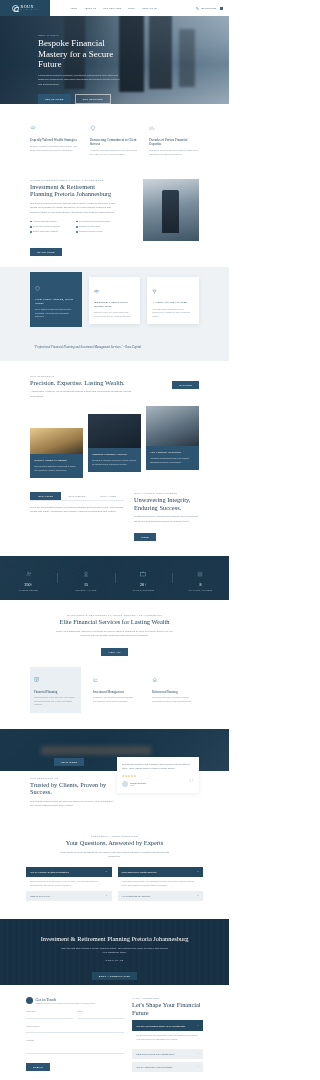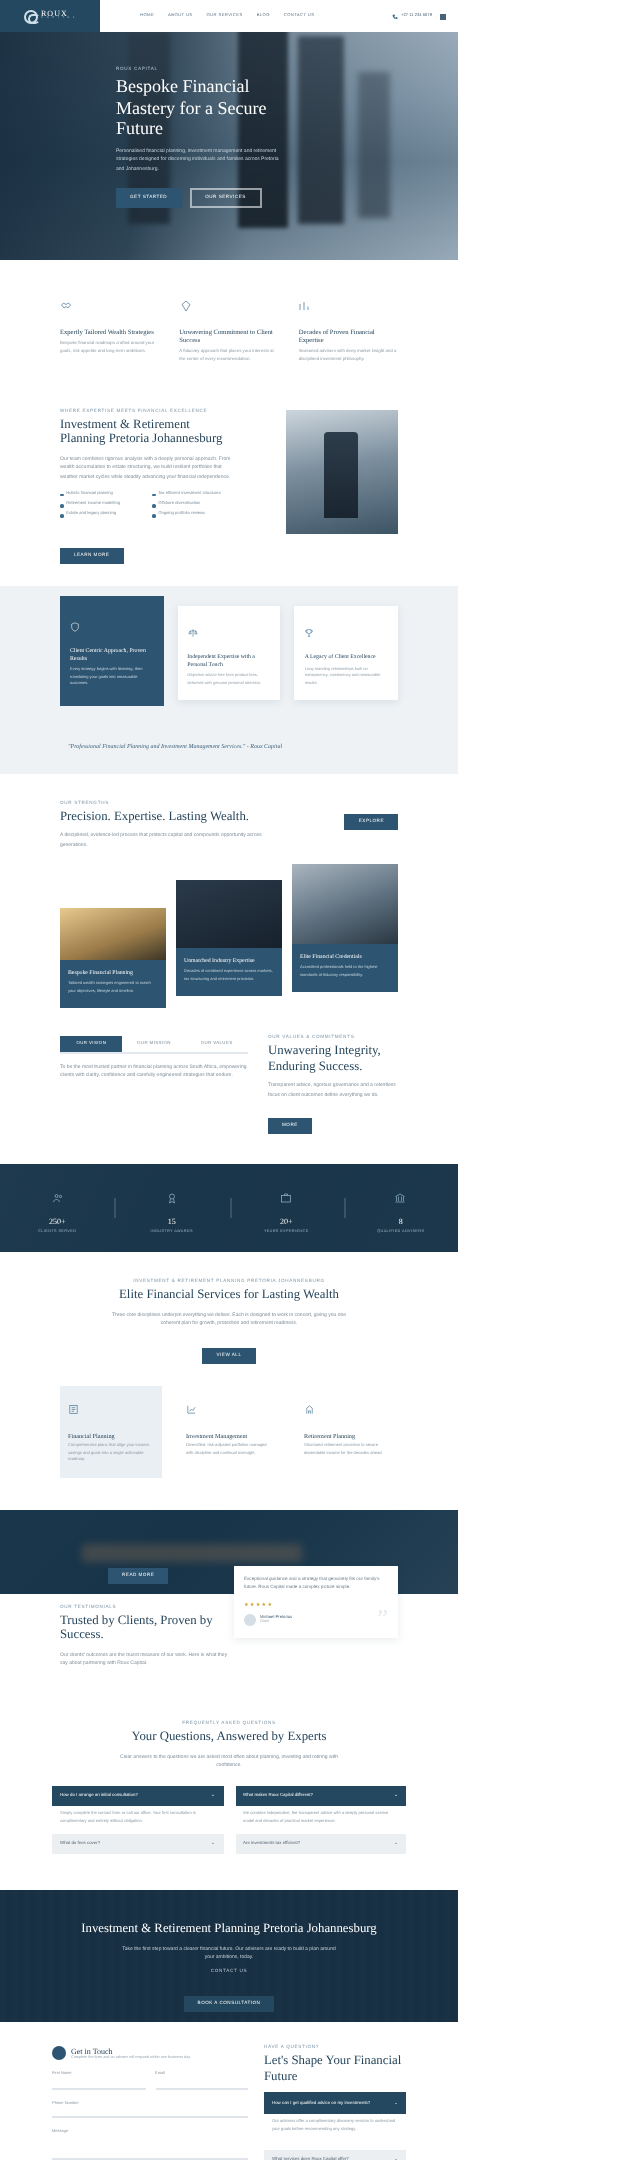--- a/index.html
+++ b/index.html
@@ -43,21 +43,21 @@
   .nav-links { display:flex; gap:7px; margin-left:14px; }
   .nav-links a { font-size:2.1px; letter-spacing:.2px; text-transform:uppercase; color:#5c7080; text-decoration:none; }
   .nav-right { margin-left:auto; display:flex; align-items:center; gap:4px; }
   .nav-phone { display:flex; align-items:center; gap:1.5px; font-size:2.1px; color:#4a6removed; }
   .nav-phone span.t { font-size:2.1px; color:#4a6275; }
   .icon-sm { width:3px; height:3px; display:inline-block; }
   .burger { display:flex; flex-direction:column; gap:.6px; }
   .burger i { display:block; width:3px; height:.4px; background:#4a6275; }
 
   
-  .hero { position:relative; height:130px; overflow:hidden; margin-top:-16px;padding-left:20px; }
+  .hero { position:relative; height:104px; overflow:hidden; margin-top:-16px; }
   .hero-bg {
     position:absolute; inset:0;
     background:
       linear-gradient(100deg, rgba(18,40,58,.93) 0%, rgba(20,44,62,.80) 34%, rgba(30,58,78,.38) 58%, rgba(120,145,165,.18) 100%),
       linear-gradient(180deg,#b9c6d2 0%, #8fa3b4 38%, #6d8496 62%, #9fb0be 100%);
   }
   .hero-bg:before {
     content:""; position:absolute; left:28%; top:12%; width:9%; height:74%;
     background:linear-gradient(180deg,#2b3a47,#1d2a35); filter:blur(1.2px); opacity:.85;
   }

